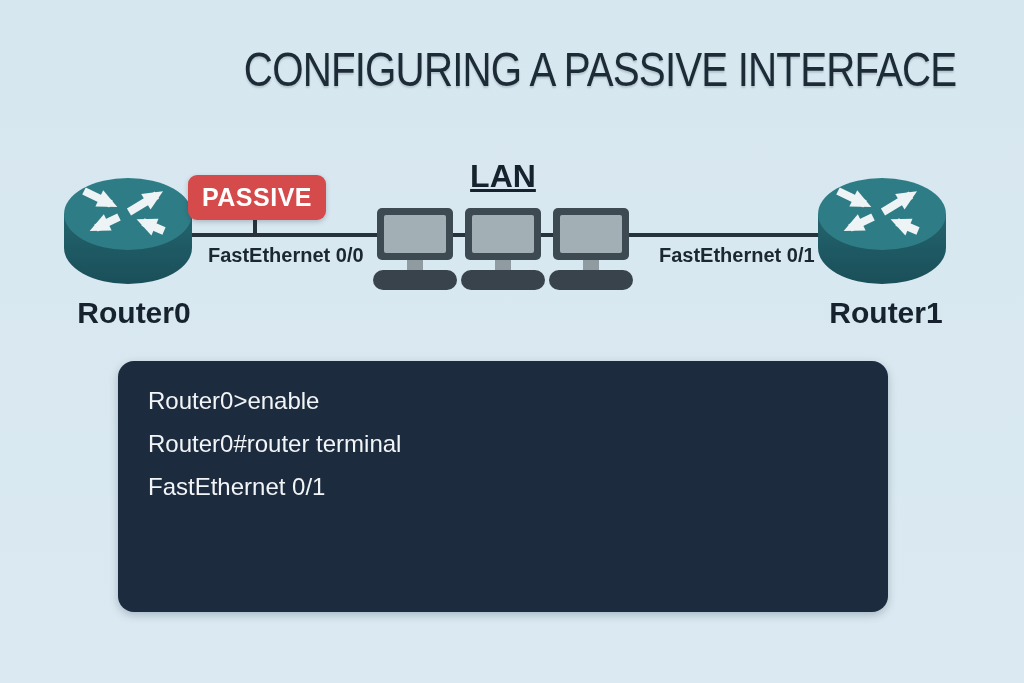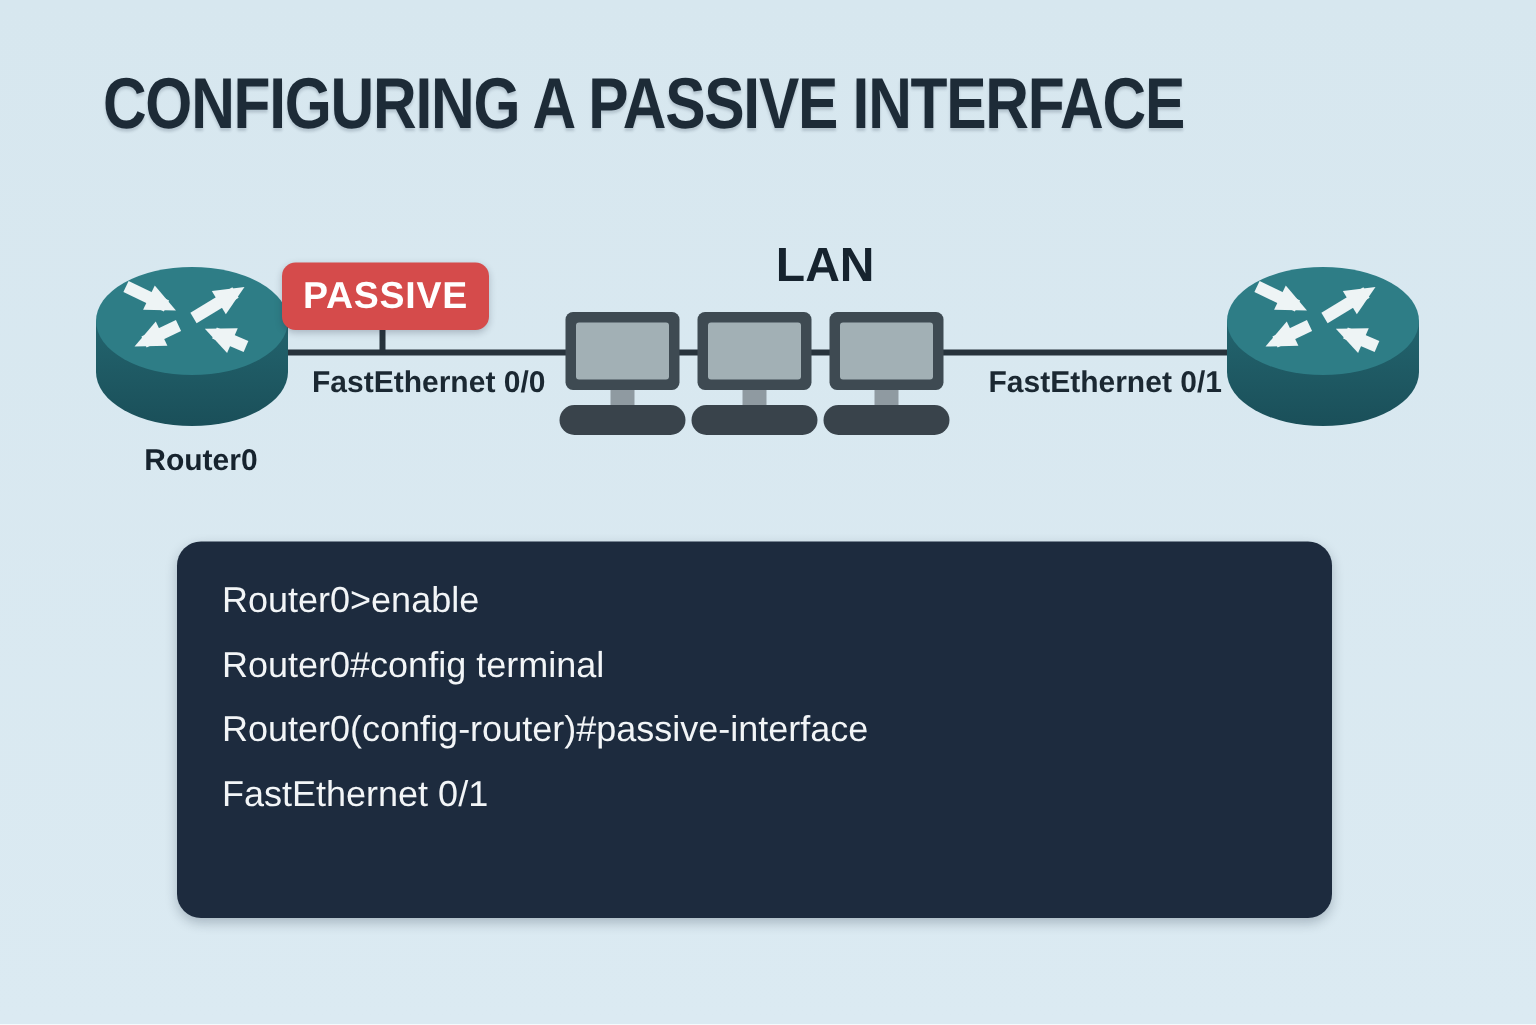--- a/index.html
+++ b/index.html
@@ -12,23 +12,23 @@
     position: relative;
     width: 1024px;
     height: 683px;
     background: linear-gradient(180deg, #d7e7ef 0%, #dbeaf2 100%);
     overflow: hidden;
   }
   
   .title {
     position: absolute;
     left: 0; right: 0; top: 42px;
-    text-align: left;
+    text-align: right;
     font-size: 48px;
-    font-weight: 700;
+    font-weight: 400;
     letter-spacing: -1px;
     color: #1d2b37;
     white-space: nowrap;
   }
   .title span {
     display: inline-block;
     transform: scaleX(0.84);
     transform-origin: center;
     text-shadow: 0 2px 2px rgba(20,40,60,0.18);
   }
@@ -68,36 +68,37 @@
     width: 134px; height: 114px;
     z-index: 2;
   }
   .router0-svg { left: 61px; top: 174px; }
   .router1-svg { left: 815px; top: 174px; }
   .router-label {
     position: absolute;
     width: 170px;
     top: 296px;
     text-align: center;
-    font-size: 20px;
+    font-size: 30px;
     font-weight: 800;
     color: #16232e;
     z-index: 2;
   }
   .router0-label { left: 49px; }
   .router1-label { left: 801px; }
   .lan-label {
     position: absolute;
     left: 423px; top: 158px;
     width: 160px;
-    text-align: right;
+    text-align: center;
     font-size: 32px;
     font-weight: 800;
     color: #16232e;
     z-index: 2;
+    text-decoration: underline;
   }
   .iface-label {
     position: absolute;
     top: 244px;
     font-size: 20px;
     font-weight: 600;
     color: #1b2832;
     white-space: nowrap;
     z-index: 2;
   }
@@ -198,20 +199,21 @@
     </defs>
     <path d="M3,40 L3,74 A64,36 0 0 0 131,74 L131,40 Z" fill="url(#side1)"></path>
     <ellipse cx="67" cy="40" rx="64" ry="36" fill="#2e7d86"></ellipse>
     <line x1="23" y1="17" x2="50" y2="30" stroke="#eef4f5" stroke-width="8" marker-end="url(#ah1)"></line>
     <line x1="68" y1="38" x2="96" y2="21" stroke="#eef4f5" stroke-width="8" marker-end="url(#ah1)"></line>
     <line x1="58" y1="43" x2="35" y2="54" stroke="#eef4f5" stroke-width="8" marker-end="url(#ah1)"></line>
     <line x1="103" y1="57" x2="82" y2="48" stroke="#eef4f5" stroke-width="8" marker-end="url(#ah1)"></line>
   </svg>
 
   <div class="router-label router0-label">Router0</div>
+  <div class="router-label router1-label">Router1</div>
 
   <div class="lan-label">LAN</div>
 
   <div class="iface-label iface0">FastEthernet 0/0</div>
   <div class="iface-label iface1">FastEthernet 0/1</div>
 
   <div class="pc pc1">
     <div class="monitor">
       <div class="screen"></div>
     </div>
@@ -228,18 +230,17 @@
   <div class="pc pc3">
     <div class="monitor">
       <div class="screen"></div>
     </div>
     <div class="stand"></div>
     <div class="base"></div>
   </div>
 
   <div class="terminal">
     <div class="tline">Router0&gt;enable</div>
-    <div class="tline">Router0#config terminal</div>
-    <div class="tline">Router0(config-router)#passive-interface</div>
+    <div class="tline">Router0#router terminal</div>
     <div class="tline">FastEthernet 0/1</div>
   </div>
 
 </div>
 
 </body></html>

